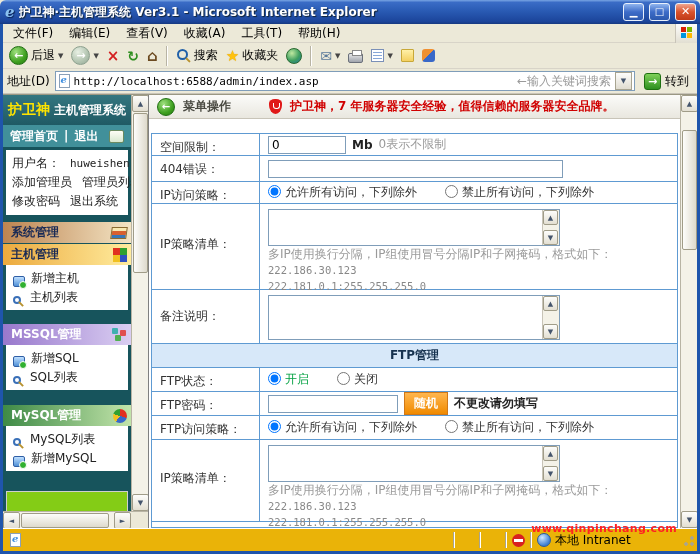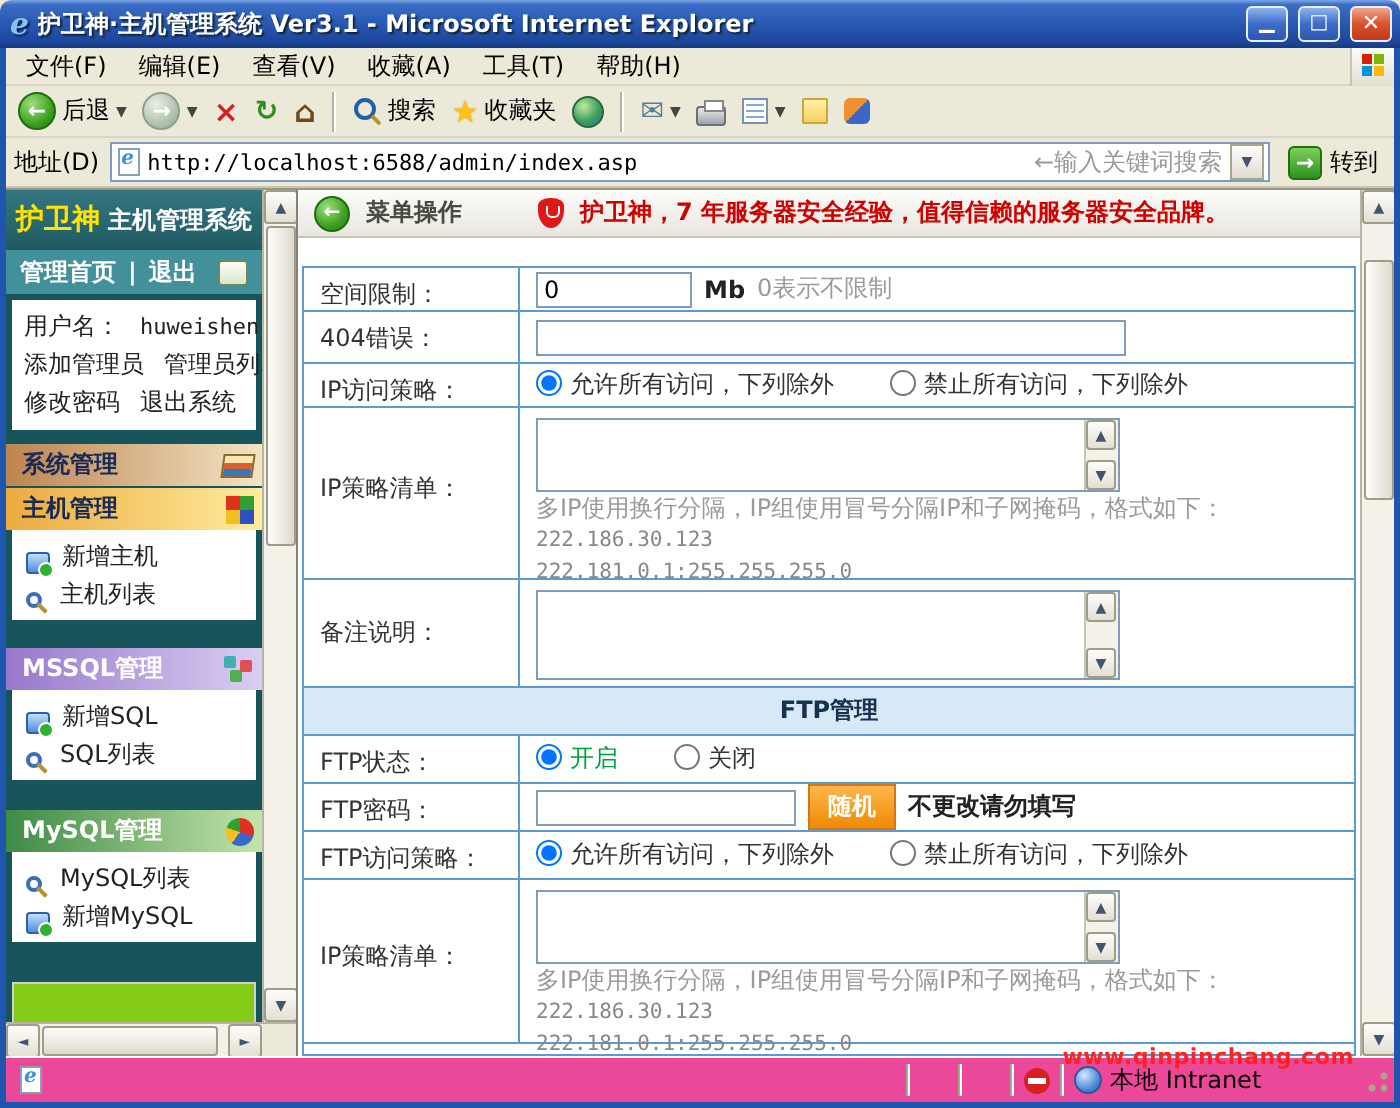--- a/index.html
+++ b/index.html
@@ -142,21 +142,21 @@
   .ta.short { height:50px; }
   .ta textarea { width:calc(100% - 17px); height:100%; border:none; resize:none; outline:none; font:12px "DejaVu Sans",sans-serif; padding:2px; }
   .ta-sb { position:absolute; top:0; right:0; bottom:0; width:17px; background:#F4F2E8; border-left:1px solid #C8C4B8; display:flex; flex-direction:column; justify-content:space-between; }
   .ta-sb .sb-btn { width:15px; height:15px; margin:0; }
   .hint-line { color:#9A9A9A; line-height:15px; }
   .ex-line { font-family:"DejaVu Sans Mono","Liberation Mono",monospace; font-size:10.5px; color:#888; line-height:15px; }
   .btn-rand { background:linear-gradient(#FFB64E,#F08A00); border:1px solid #D07818; color:#fff; font-weight:bold; font-size:12px; padding:2px 9px; }
   .btn-submit { background:linear-gradient(#FFC65E,#F79800); border:1px solid #C87010; color:#9C2800; font-weight:bold; font-size:12px; padding:2px 11px; }
 
   
-  .statusbar { height:23px; flex:none; display:flex; align-items:stretch; gap:0; padding:2px 2px 2px 3px; border-top:1px solid #fff; background:#ec4899; }
+  .statusbar { height:23px; flex:none; display:flex; align-items:stretch; gap:0; padding:2px 2px 2px 3px; border-top:1px solid #fff; background:#eab308; }
   .sp { display:flex; align-items:center; padding:0 4px; }
   .sp-div { width:2px; border-left:1px solid #A8A490; border-right:1px solid #FFF; margin:1px 1px; }
   .sp-main { flex:1; }
   .sp-sm { width:22px; }
   .zone-globe { width:14px; height:14px; border-radius:50%; background:radial-gradient(circle at 35% 30%,#CFE8FF,#3F7FD0 70%); border:1px solid #2A5A9A; margin-right:4px; }
   .restrict-ic { width:13px; height:13px; border-radius:50%; background:#D82020; position:relative; }
   .restrict-ic::after { content:""; position:absolute; left:2px; top:5px; width:9px; height:3px; background:#fff; }
   .grip { width:14px; align-self:flex-end; height:14px; background:
     radial-gradient(circle at 11px 3px,#A8A490 1.5px,transparent 2px),
     radial-gradient(circle at 11px 9px,#A8A490 1.5px,transparent 2px),

